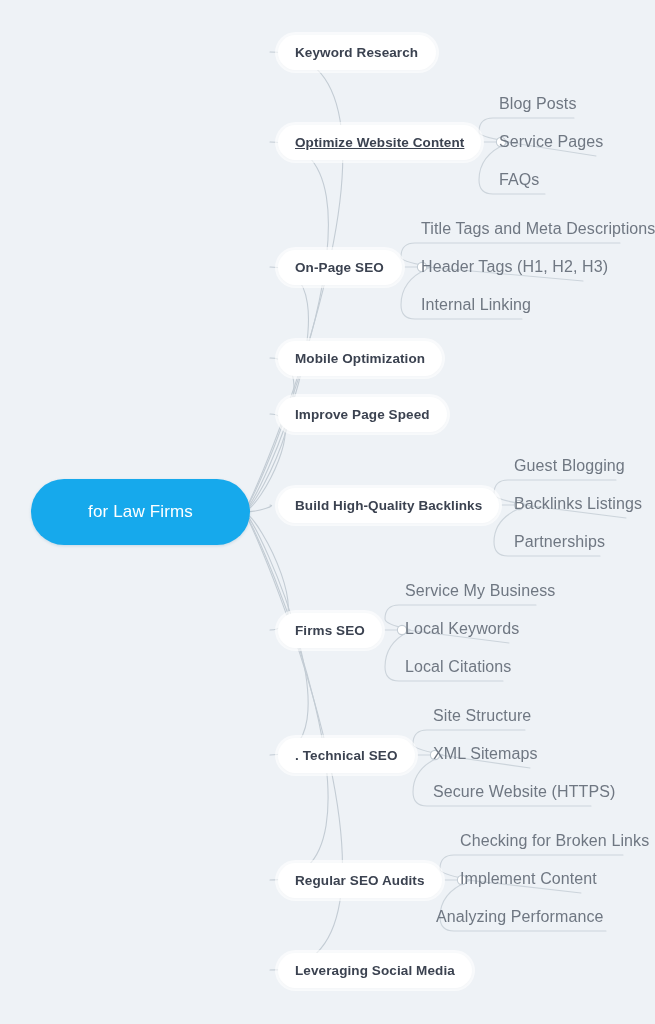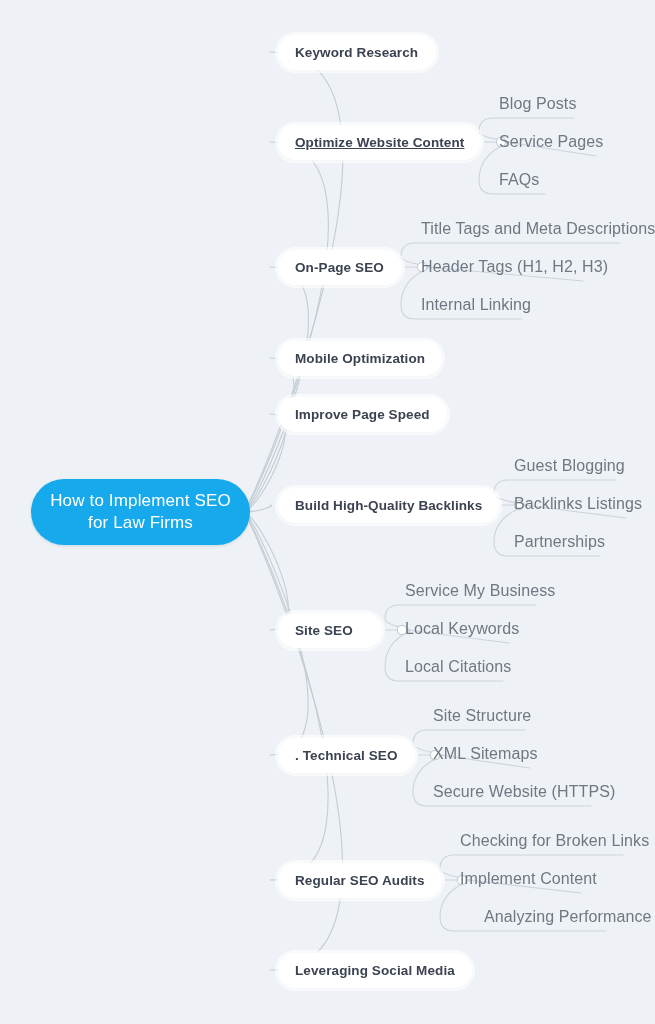--- a/index.html
+++ b/index.html
@@ -106,21 +106,20 @@
         <circle cx="422" cy="267" r="4.6" fill="#ffffff" stroke="#c3ccd4" stroke-width="1.1"></circle>
         <circle cx="519" cy="505" r="4.6" fill="#ffffff" stroke="#c3ccd4" stroke-width="1.1"></circle>
         <circle cx="402" cy="630" r="4.6" fill="#ffffff" stroke="#c3ccd4" stroke-width="1.1"></circle>
         <circle cx="435" cy="755" r="4.6" fill="#ffffff" stroke="#c3ccd4" stroke-width="1.1"></circle>
         <circle cx="462" cy="880" r="4.6" fill="#ffffff" stroke="#c3ccd4" stroke-width="1.1"></circle>
       </g>
   </svg>
 
   <div class="root-node" style="left:31px;top:479px;width:219px;height:66px;">
     <div>
-      <div>How to Implement SEO</div>
       <div>for Law Firms</div>
     </div>
   </div>
 
   <div id="nodes">
       <div class="branch-node" style="left: 278px; top: 34.5px; width: 158px;">
         <span>Keyword Research</span>
       </div>
       <div class="branch-node" style="left: 278px; top: 124.5px; width: 203px; text-decoration: underline;">
         <span>Optimize Website Content</span>
@@ -140,34 +139,34 @@
       <div class="branch-node" style="left: 278px; top: 396.5px; width: 169px;">
         <span>Improve Page Speed</span>
       </div>
       <div class="branch-node" style="left: 278px; top: 487.5px; width: 221px;">
         <span>Build High-Quality Backlinks</span>
       </div>
       <div class="leaf-node" style="left: 514px; top: 457px;">Guest Blogging</div>
       <div class="leaf-node" style="left: 514px; top: 495px;">Backlinks Listings</div>
       <div class="leaf-node" style="left: 514px; top: 533px;">Partnerships</div>
       <div class="branch-node" style="left: 278px; top: 612.5px; width: 104px;">
-        <span>Site SEO</span>
+        <span>Firms SEO</span>
       </div>
       <div class="leaf-node" style="left: 405px; top: 582px;">Service My Business</div>
       <div class="leaf-node" style="left: 405px; top: 620px;">Local Keywords</div>
       <div class="leaf-node" style="left: 405px; top: 658px;">Local Citations</div>
       <div class="branch-node" style="left: 278px; top: 737.5px; width: 137px;">
         <span>. Technical SEO</span>
       </div>
       <div class="leaf-node" style="left: 433px; top: 707px;">Site Structure</div>
       <div class="leaf-node" style="left: 433px; top: 745px;">XML Sitemaps</div>
       <div class="leaf-node" style="left: 433px; top: 783px;">Secure Website (HTTPS)</div>
       <div class="branch-node" style="left: 278px; top: 862.5px; width: 164px;">
         <span>Regular SEO Audits</span>
       </div>
       <div class="leaf-node" style="left: 460px; top: 832px;">Checking for Broken Links</div>
       <div class="leaf-node" style="left: 460px; top: 870px;">Implement Content</div>
-      <div class="leaf-node" style="left: 484px; top: 908px;">Analyzing Performance</div>
+      <div class="leaf-node" style="left: 436px; top: 908px;">Analyzing Performance</div>
       <div class="branch-node" style="left: 278px; top: 952.5px; width: 194px;">
         <span>Leveraging Social Media</span>
       </div>
     </div>
 </div>
 
 </body></html>

